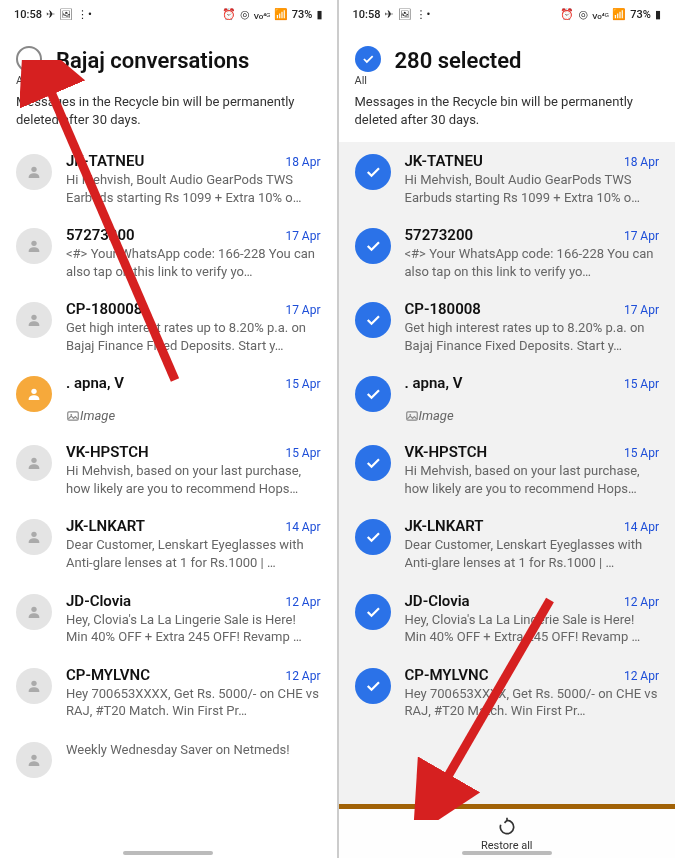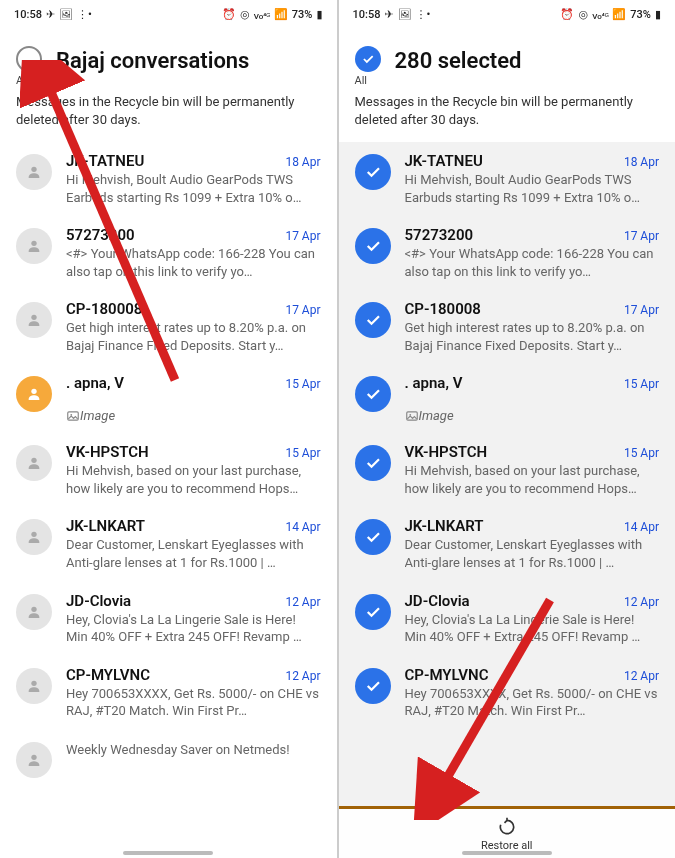--- a/index.html
+++ b/index.html
@@ -132,21 +132,21 @@
     display: flex;
     align-items: center;
     font-size: 13px;
     color: #666;
     margin-top: 16px;
     font-style: italic;
   }
   .preview-image svg { width: 14px; height: 14px; fill: #888; }
   .bottom-bar {
     display: flex;
-    border-top: 3px solid #a16207;
+    border-top: 5px solid #a16207;
     background: #fefefe;
   }
   .bottom-btn {
     flex: 1;
     display: flex;
     flex-direction: column;
     align-items: center;
     padding: 8px 0 6px 0;
     font-size: 11px;
     color: #333;

